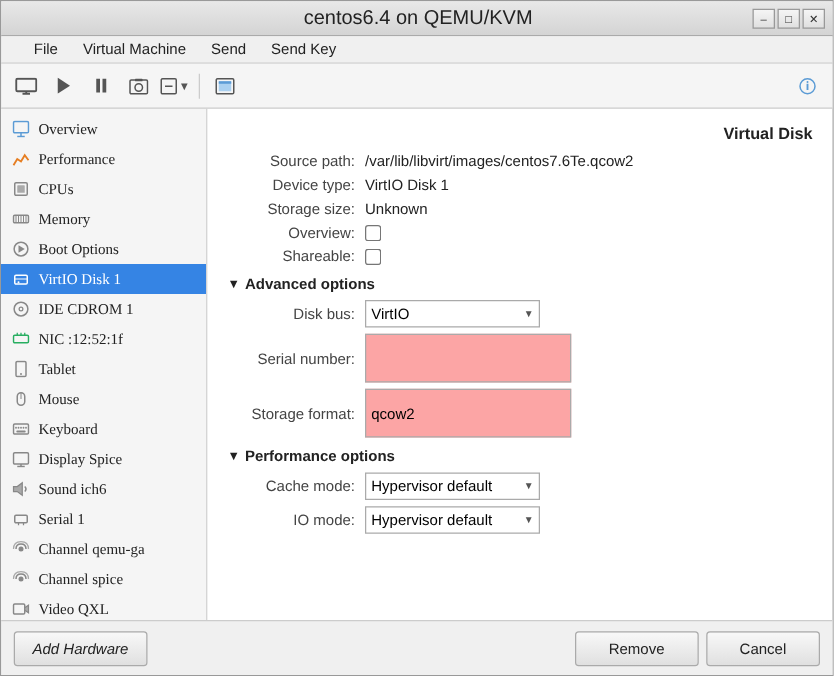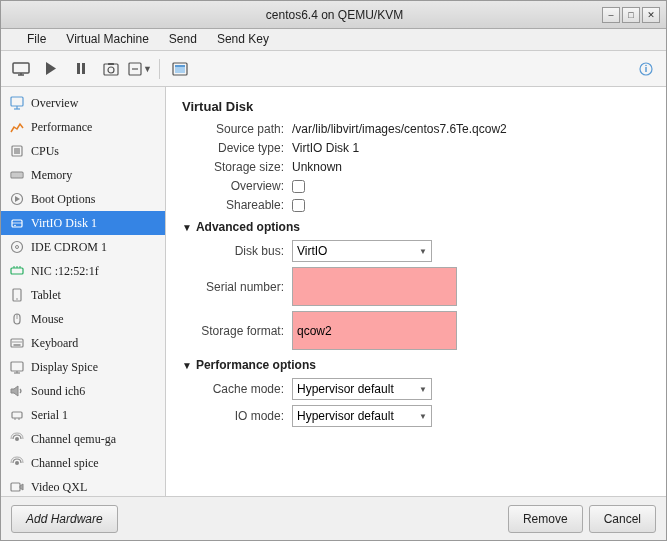--- a/index.html
+++ b/index.html
@@ -23,21 +23,21 @@
     .titlebar {
       background: linear-gradient(to bottom, #e8e8e8, #d4d4d4);
       border-bottom: 1px solid #aaa;
       display: flex;
       align-items: center;
       justify-content: space-between;
       padding: 4px 6px;
       height: 28px;
     }
     .titlebar-title {
-      font-size: 12px;
+      font-size: 16px;
       color: #222;
       flex: 1;
       text-align: center;
     }
     .titlebar-controls {
       display: flex;
       gap: 2px;
     }
     .titlebar-btn {
       width: 18px;
@@ -148,20 +148,21 @@
       flex: 1;
       padding: 12px 16px;
       overflow-y: auto;
       background: white;
     }
     .section-title {
       font-size: 13px;
       font-weight: bold;
       color: #222;
       margin-bottom: 8px;
+      text-align: right;
     }
     .form-row {
       display: flex;
       align-items: center;
       margin-bottom: 5px;
       font-size: 12px;
     }
     .form-label {
       width: 110px;
       text-align: right;
@@ -236,21 +237,21 @@
       justify-content: space-between;
       height: 44px;
     }
     .footer-left {}
     .footer-right {
       display: flex;
       gap: 6px;
     }
     .footer-btn {
       height: 28px;
-      padding: 0 14px;
+      padding: 0 26px;
       border: 1px solid #aaa;
       background: linear-gradient(to bottom, #f8f8f8, #e0e0e0);
       cursor: pointer;
       font-size: 12px;
       border-radius: 3px;
       color: #222;
     }
     .add-hardware-btn {
       height: 28px;
       padding: 0 14px;

